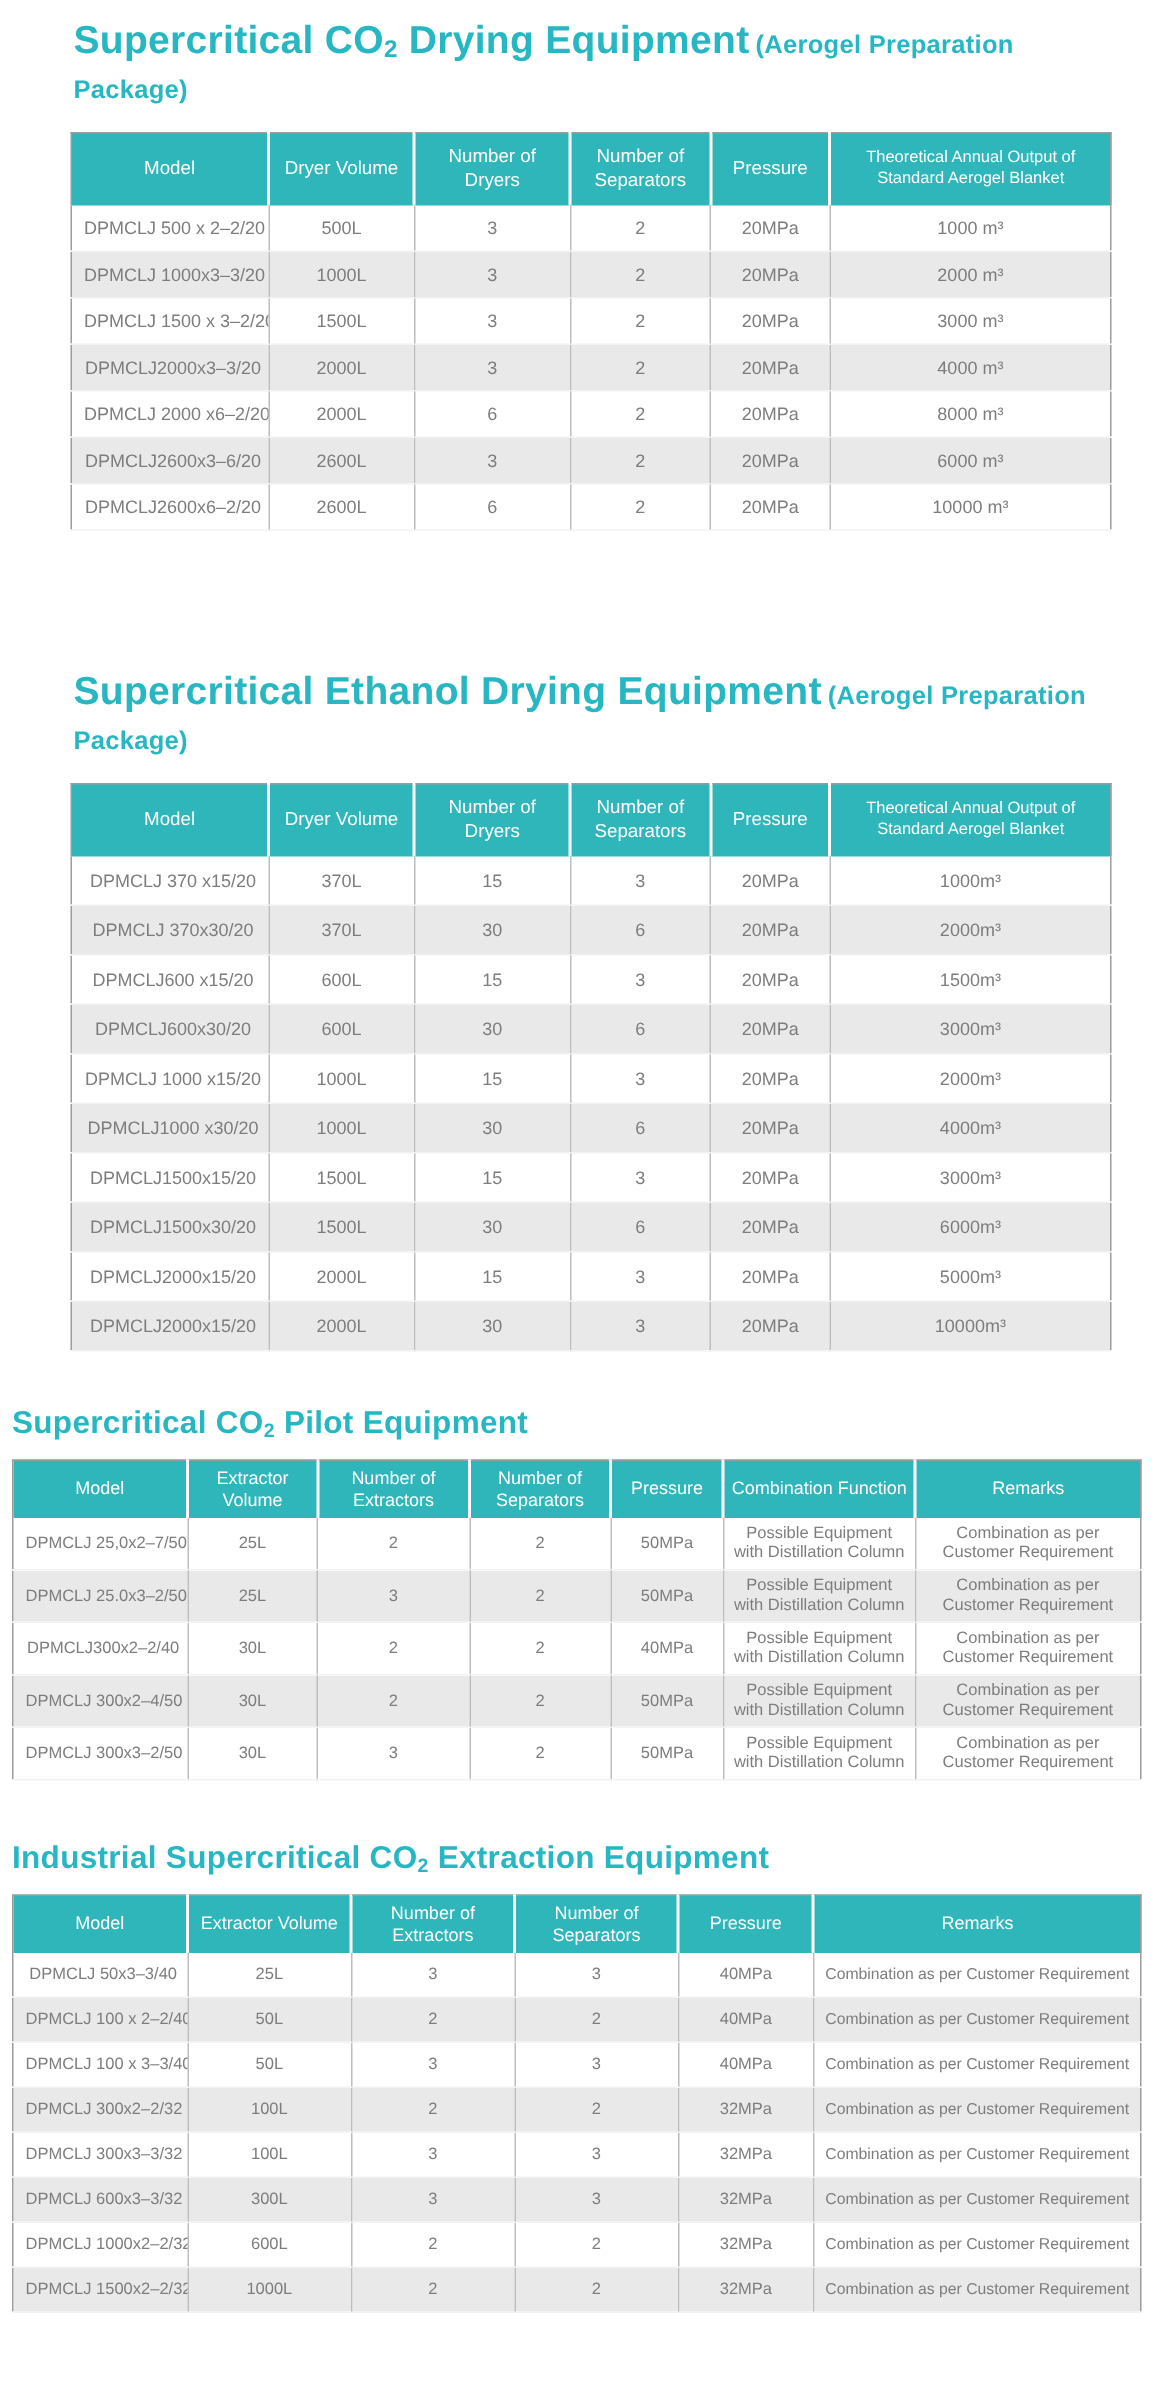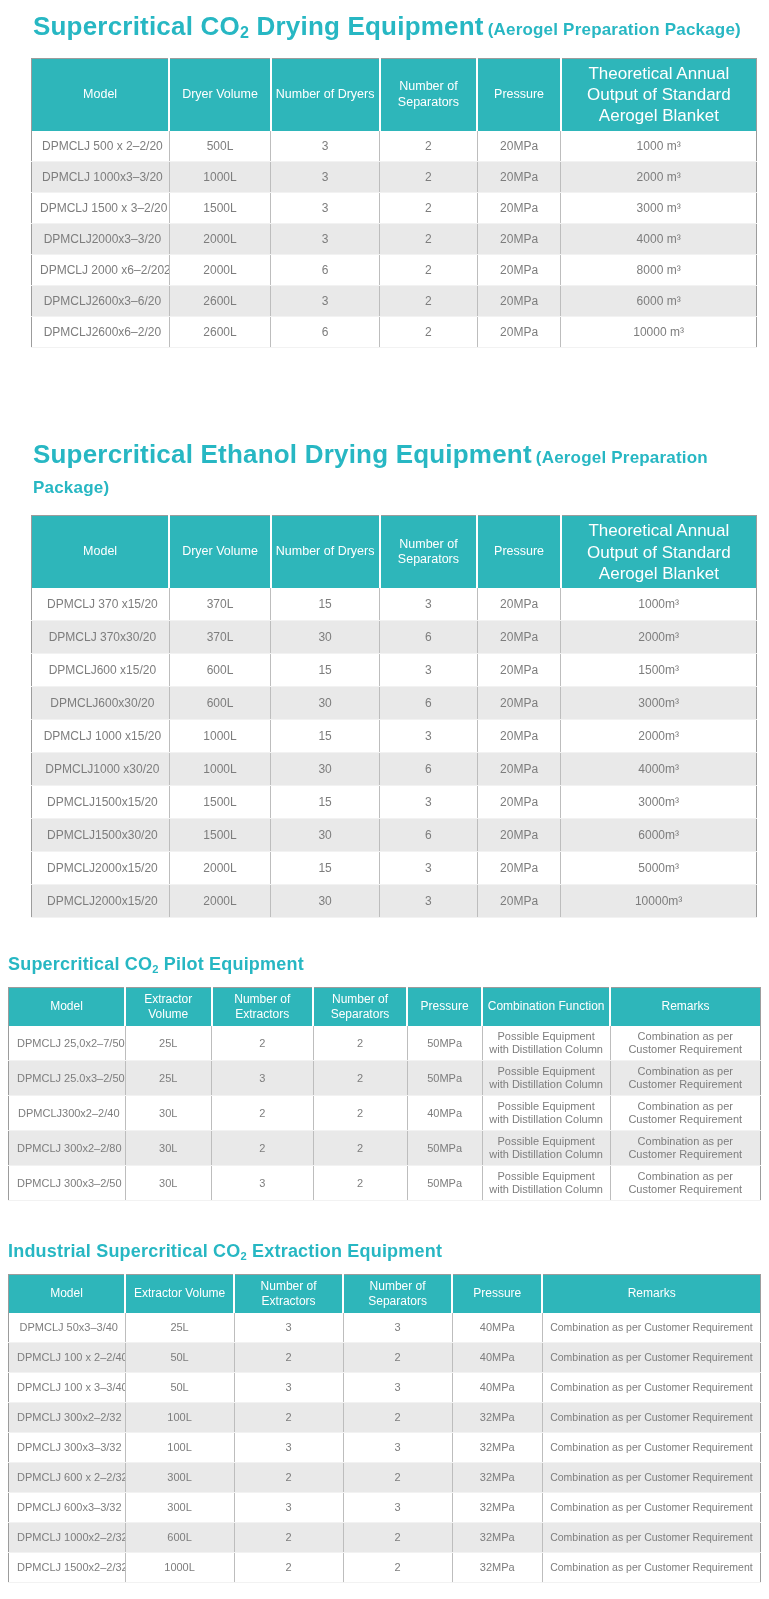--- a/index.html
+++ b/index.html
@@ -3,21 +3,21 @@
 <meta charset="utf-8">
 <style>
   html,body { margin:0; padding:0; background:#ffffff; }
   body {
     width:769px;
     font-family:"Liberation Sans", sans-serif;
     -webkit-font-smoothing:antialiased;
   }
   .page { padding-top:12px; padding-bottom:20px; }
 
-  section.sec.narrow { margin:0 12px;padding-left:19px; }
+  section.sec.narrow { margin:0 28px;padding-left:19px; }
   section.sec.wide   { margin:0 8px;  }
 
   h2.title {
     margin:0 0 16px 2px;
     color:#27b7c3;
     font-weight:700;
     font-size:26px;
     letter-spacing:0.2px;
     line-height:1.15;
   }
@@ -25,21 +25,21 @@
     font-size:62%;
     position:relative;
     top:3px;
     line-height:0;
   }
   h2.title .note {
     font-size:17px;
     font-weight:600;
     margin-left:4px;
   }
-  section.sec.wide h2.title { font-size:18px; margin-left:0; margin-bottom:12px; }
+  section.sec.wide h2.title { font-size:21px; margin-left:0; margin-bottom:12px; }
   section.sec.wide h2.title .note { font-size:14px; }
 
   #sec-ethanol { margin-top:92px; }
   #sec-pilot   { margin-top:36px; }
   #sec-industrial { margin-top:40px; }
 
   table {
     width:100%;
     border-collapse:collapse;
     border:1px solid #9c9c9c;
@@ -51,21 +51,21 @@
     font-weight:400;
     font-size:12.5px;
     line-height:1.25;
     padding:4px 3px;
     border-right:2px solid #ffffff;
     text-align:center;
     vertical-align:middle;
   }
   th:last-child { border-right:none; }
   section.narrow th { height:40px; }
-  section.narrow th:last-child { font-size:17px; }
+  section.narrow th:last-child { font-size:11px; }
   section.wide th { font-size:12px; height:28px; }
 
   td {
     color:#7d7d7d;
     font-size:12px;
     text-align:center;
     vertical-align:middle;
     padding:2px 4px;
     border-right:1px solid #bdbdbd;
     border-bottom:1px solid #f2f2f2;
@@ -329,21 +329,21 @@
           <tr>
             <td>DPMCLJ300x2–2/40</td>
             <td>30L</td>
             <td>2</td>
             <td>2</td>
             <td>40MPa</td>
             <td class="small-cell">Possible Equipment with Distillation Column</td>
             <td class="small-cell">Combination as per Customer Requirement</td>
           </tr>
           <tr>
-            <td>DPMCLJ 300x2–2/80</td>
+            <td>DPMCLJ 300x2–4/50</td>
             <td>30L</td>
             <td>2</td>
             <td>2</td>
             <td>50MPa</td>
             <td class="small-cell">Possible Equipment with Distillation Column</td>
             <td class="small-cell">Combination as per Customer Requirement</td>
           </tr>
           <tr>
             <td>DPMCLJ 300x3–2/50</td>
             <td>30L</td>
@@ -413,28 +413,20 @@
           </tr>
           <tr>
             <td>DPMCLJ 300x3–3/32</td>
             <td>100L</td>
             <td>3</td>
             <td>3</td>
             <td>32MPa</td>
             <td class="small-cell">Combination as per Customer Requirement</td>
           </tr>
           <tr>
-            <td>DPMCLJ 600 x 2–2/32</td>
-            <td>300L</td>
-            <td>2</td>
-            <td>2</td>
-            <td>32MPa</td>
-            <td class="small-cell">Combination as per Customer Requirement</td>
-          </tr>
-          <tr>
             <td>DPMCLJ 600x3–3/32</td>
             <td>300L</td>
             <td>3</td>
             <td>3</td>
             <td>32MPa</td>
             <td class="small-cell">Combination as per Customer Requirement</td>
           </tr>
           <tr>
             <td>DPMCLJ 1000x2–2/32</td>
             <td>600L</td>

